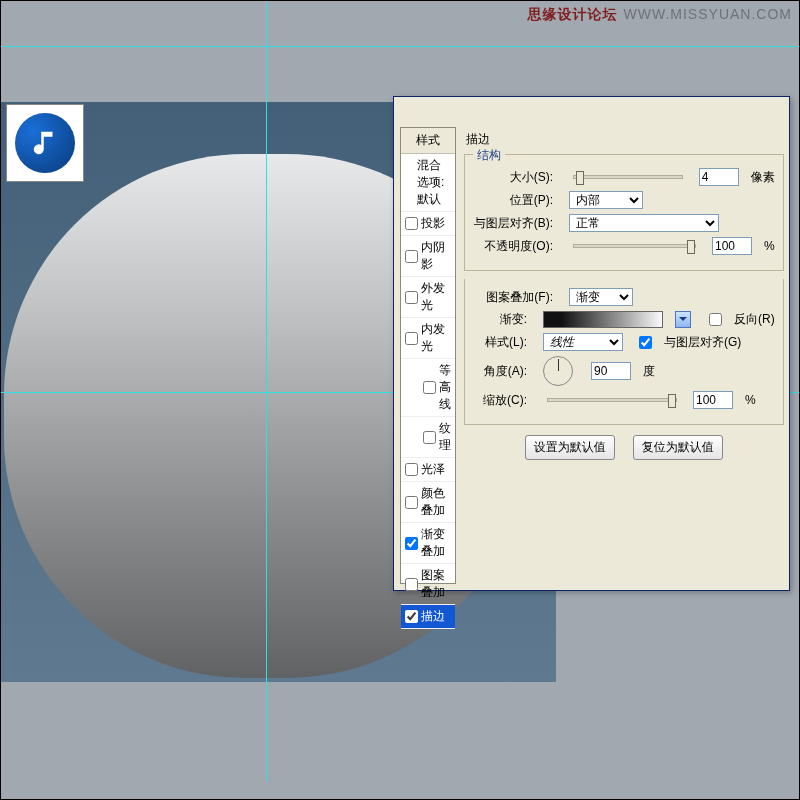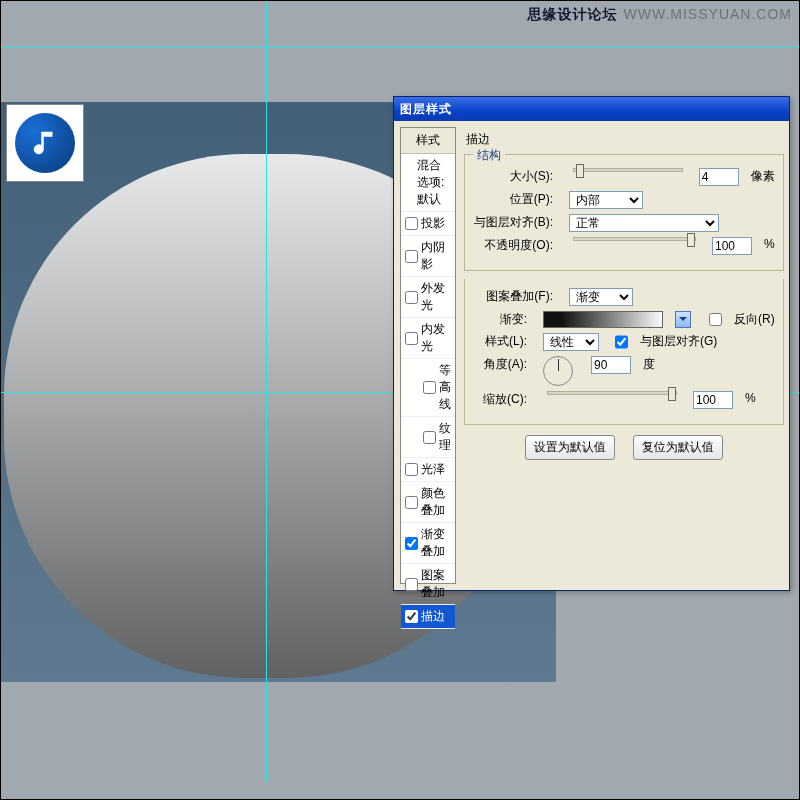--- a/index.html
+++ b/index.html
@@ -1,20 +1,20 @@
 <!DOCTYPE html>
 <html><head>
 <meta charset="utf-8">
 <style>
   * { box-sizing: border-box; margin: 0; padding: 0; font-family: "Microsoft YaHei", Tahoma, sans-serif; font-size: 12px; }
   body { width: 800px; height: 800px; background: #a2a8b0; overflow: hidden; position: relative; }
 
   
   .wm { position: absolute; top: 6px; right: 8px; color: #6d737a; z-index: 50; }
-  .wm b { color: #0f172a; font-size: 14px; letter-spacing: 1px; }
+  .wm b { color: #7f1d1d; font-size: 14px; letter-spacing: 1px; }
   .wm span { font-size: 14px; letter-spacing: 1px; margin-left: 6px; }
 
   
   .canvas { position: absolute; left: 4px; top: 38px; width: 792px; height: 758px; background: #a2a8b0; }
   .doc { position: absolute; left: -28px; top: 64px; width: 580px; height: 580px; background: linear-gradient(180deg,#436078 0%, #5f7a90 100%); }
   
   .shape { position: absolute; left: 28px; top: 52px; width: 524px; height: 524px; border-radius: 46%; background: linear-gradient(180deg,#e8e9ea 0%, #bfc1c3 30%, #888a8c 70%, #606264 100%); }
   
   .guide-v { position: absolute; top: -100px; bottom: -100px; width: 1px; background: #2ee0e0; }
   .guide-h { position: absolute; left: -100px; right: -800px; height: 1px; background: #2ee0e0; }
@@ -35,21 +35,21 @@
   .styles-col li { padding:3px 4px 3px 4px; display:flex; align-items:center; gap:3px; border-bottom:1px solid #eee; cursor:default; }
   .styles-col li.sub { padding-left:22px; }
   .styles-col li.none { padding-left:16px; }
   .styles-col li.sel { background:#1258d5; color:#fff; }
   .styles-col li.sel input { accent-color:#fff; }
   .styles-col input[type=checkbox] { width:13px; height:13px; }
 
   .panel { flex:1; padding:8px 8px 8px 8px; position:relative; }
   .group { border:1px solid #b8b89e; padding:8px 8px 10px 8px; margin-bottom:8px; position:relative; }
   .group > .gtitle { position:absolute; top:-8px; left:8px; background:#ece9d8; padding:0 4px; color:#23438c; }
-  .prow { display:flex; margin:5px 0; gap:12px; white-space:nowrap; }
+  .prow { display:flex; align-items:center; margin:5px 0; gap:12px; white-space:nowrap; }
   .plabel { width:84px; text-align:right; padding-right:4px; }
   .plabel.narrow { width:58px; }
   select, input[type=text] { border:1px solid #7f9db9; background:#fff; height:18px; padding:0 2px; }
   input[type=text] { width:40px; text-align:left; }
   .slider { flex:1; height:4px; background:#d8d6c8; border:1px solid #b0b09a; position:relative; margin:0 4px; max-width:130px; }
   .slider .thumb { position:absolute; top:-5px; width:8px; height:14px; background:#ece9d8; border:1px solid #6b6b58; }
   .unit { }
   .dropdown-arrow { width:16px; height:17px; background:linear-gradient(180deg,#cfe3ff,#8cb6ef); border:1px solid #4f76bf; display:inline-flex; align-items:center; justify-content:center; }
   .dropdown-arrow::after { content:""; border:4px solid transparent; border-top-color:#133b86; margin-top:3px; }
 
@@ -82,23 +82,20 @@
   <div class="corner">
     <div class="ticon">
       <svg viewBox="0 0 24 24">
           <path fill="#fff" d="M9 3v10.6A4 4 0 1 0 11 17V7h7V3z"></path>
         </svg>
     </div>
   </div>
 </div>
 
 <div class="dlg">
-  <div class="titlebar">
-    <span>图层样式</span>
-  </div>
   <div class="dlg-body">
     <div class="styles-col">
       <div class="hdr">样式</div>
       <ul>
         <li class="none">
             <span>混合选项:默认</span>
           </li>
         <li>
             <input type="checkbox" style="">
             <span>投影</span>
@@ -190,21 +187,21 @@
         <div class="prow">
           <span class="plabel narrow">渐变:</span>
           <span class="grad-swatch"></span>
           <span class="dropdown-arrow"></span>
           <input type="checkbox" style="margin-left: 6px;">
           <span>反向(R)</span>
         </div>
 
         <div class="prow">
           <span class="plabel narrow">样式(L):</span>
-          <select style="width:56px;"><option>线性</option></select>
+          <select style="width:80px;font-style:italic;"><option>线性</option></select>
           <input type="checkbox" checked="" style="margin-left: 4px;">
           <span>与图层对齐(G)</span>
         </div>
 
         <div class="prow">
           <span class="plabel narrow">角度(A):</span>
           <span class="angle-dial"></span>
           <input type="text" style="margin-left: 6px;" value="90">
           <span class="unit">度</span>
         </div>

